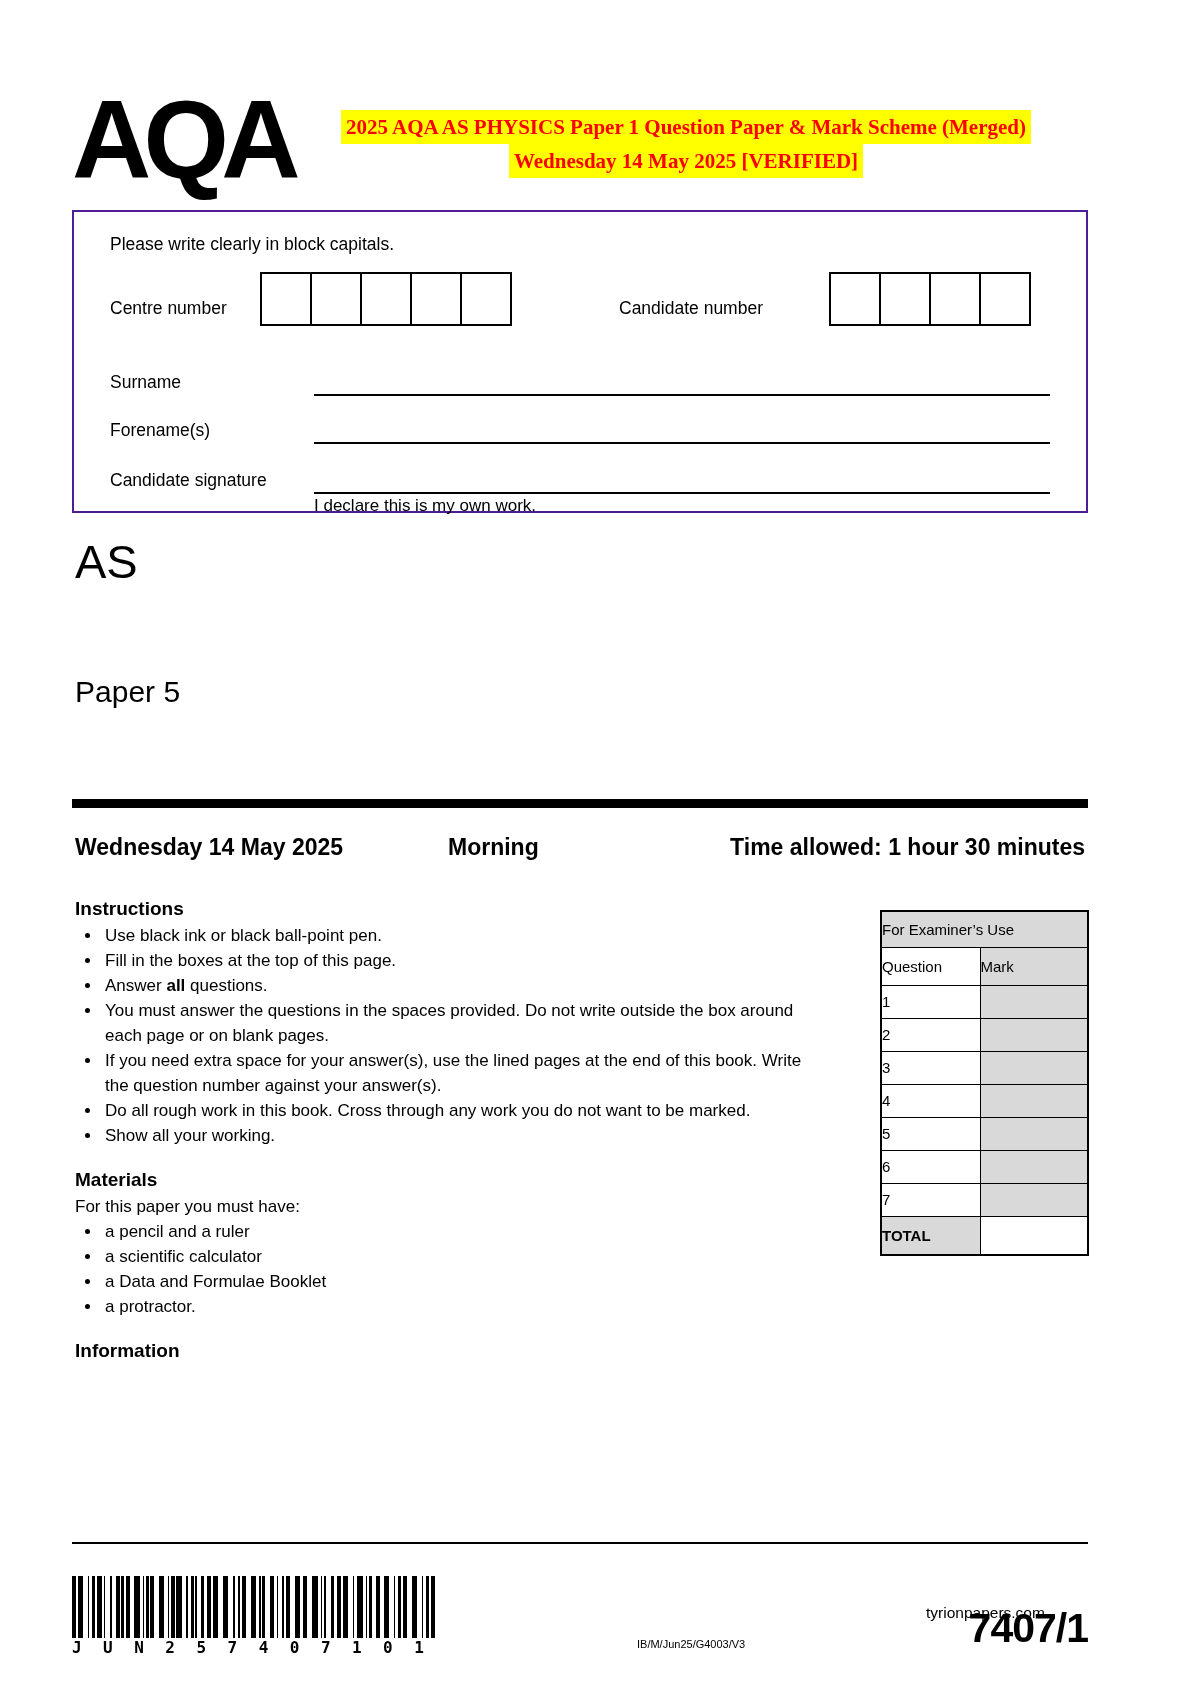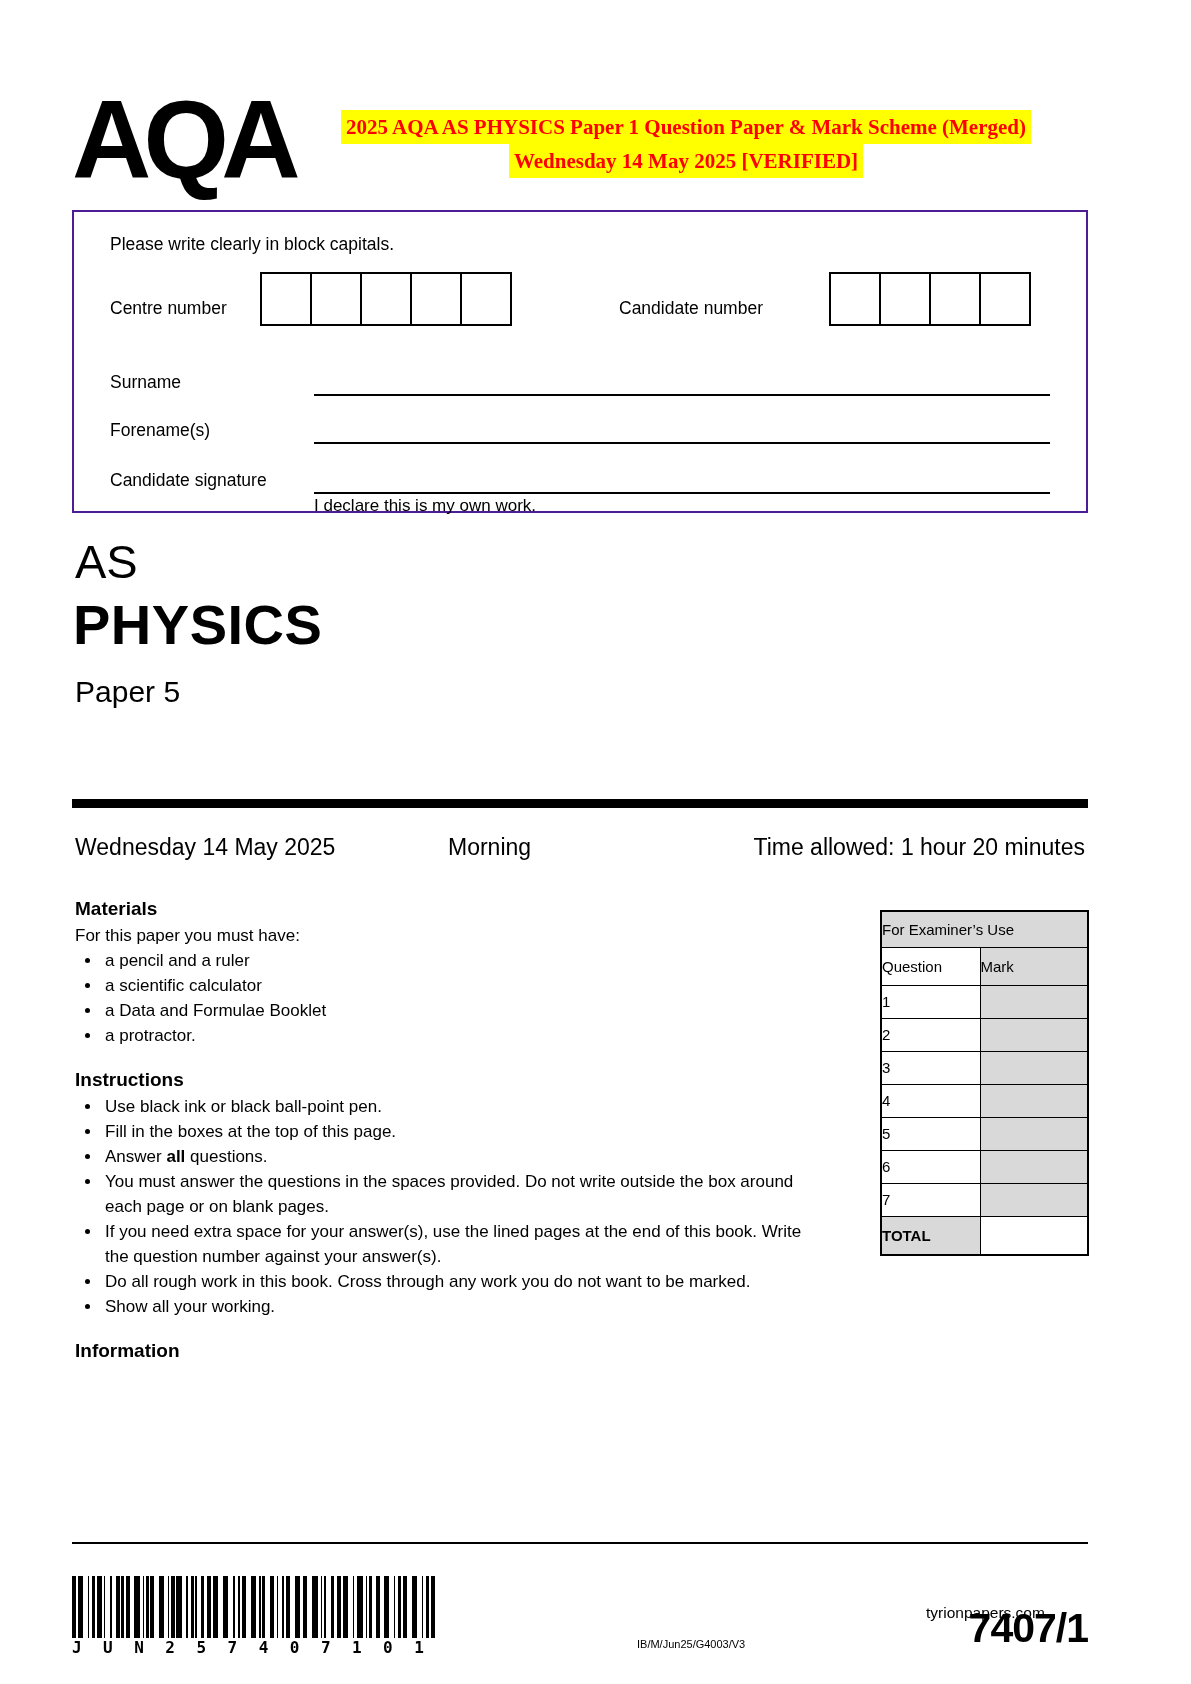--- a/index.html
+++ b/index.html
@@ -36,21 +36,21 @@
   .cell:first-child { margin-left:0; }
   .wline { position:absolute; height:0; border-top:2.5px solid #000; }
   .declare { position:absolute; font-size:17px; }
 
   
   .t-as    { position:absolute; left:75px; top:536px;  font-size:47px; line-height:1.1; }
   .t-subj  { position:absolute; left:73px; top:594px;  font-size:56px; font-weight:bold; letter-spacing:0.5px; line-height:1.1; }
   .t-paper { position:absolute; left:75px; top:675px;  font-size:30px; line-height:1.1; }
   .thick-rule { position:absolute; left:72px; top:799px; width:1016px; height:9px; background:#000; }
 
-  .session-row { position:absolute; left:75px; top:834px; width:1010px; height:30px; font-size:23px; font-weight:normal;text-align:center; }
+  .session-row { position:absolute; left:75px; top:834px; width:1010px; height:30px; font-size:23px; font-weight:bold;text-align:center; }
   .session-row .s-date { position:absolute; left:0; }
   .session-row .s-when { position:absolute; left:373px; }
   .session-row .s-time { position:absolute; right:0; }
 
   
   .left-col { position:absolute; left:75px; top:896px; width:735px; font-size:17px; line-height:25px; }
   .section { margin-bottom:19px; }
   .section h3 { margin:0 0 1px 0; font-size:19px; line-height:26px; }
   .section .intro { margin:0; }
   .section ul { margin:0; padding-left:27px; }
@@ -127,54 +127,53 @@
 
     <div class="lbl" style="left:36px; top:208px;">Forename(s)</div>
     <div class="wline" style="left:240px; right:36px; top:230px;"></div>
 
     <div class="lbl" style="left:36px; top:258px;">Candidate signature</div>
     <div class="wline" style="left:240px; right:36px; top:280px;"></div>
     <div class="declare" style="left:240px; top:284px;">I declare this is my own work.</div>
   </div>
 
   <div class="t-as">AS</div>
-  <div class="t-subj">PHYSICS</div>
   <div class="t-paper">Paper 5</div>
 
   <div class="thick-rule"></div>
 
   <div class="session-row">
     <span class="s-date">Wednesday 14 May 2025</span>
     <span class="s-when">Morning</span>
-    <span class="s-time">Time allowed: 1 hour 20 minutes</span>
+    <span class="s-time">Time allowed: 1 hour 30 minutes</span>
   </div>
 
   <div class="left-col">
-
-    <div class="section">
-      <h3>Materials</h3>
-      <p class="intro">For this paper you must have:</p>
-      <ul>
-        <li>a pencil and a ruler</li>
-        <li>a scientific calculator</li>
-        <li>a Data and Formulae Booklet</li>
-        <li>a protractor.</li>
-      </ul>
-    </div>
 
     <div class="section">
       <h3>Instructions</h3>
       <ul>
         <li>Use black ink or black ball-point pen.</li>
         <li>Fill in the boxes at the top of this page.</li>
         <li><span>Answer </span><b>all</b><span> questions.</span></li>
         <li>You must answer the questions in the spaces provided.  Do not write outside the box around each page or on blank pages.</li>
         <li>If you need extra space for your answer(s), use the lined pages at the end of this book.  Write the question number against your answer(s).</li>
         <li>Do all rough work in this book.  Cross through any work you do not want to be marked.</li>
         <li>Show all your working.</li>
+      </ul>
+    </div>
+
+    <div class="section">
+      <h3>Materials</h3>
+      <p class="intro">For this paper you must have:</p>
+      <ul>
+        <li>a pencil and a ruler</li>
+        <li>a scientific calculator</li>
+        <li>a Data and Formulae Booklet</li>
+        <li>a protractor.</li>
       </ul>
     </div>
 
     <div class="section">
       <h3>Information</h3>
     </div>
 
   </div>
 
   <table class="exam-table">

